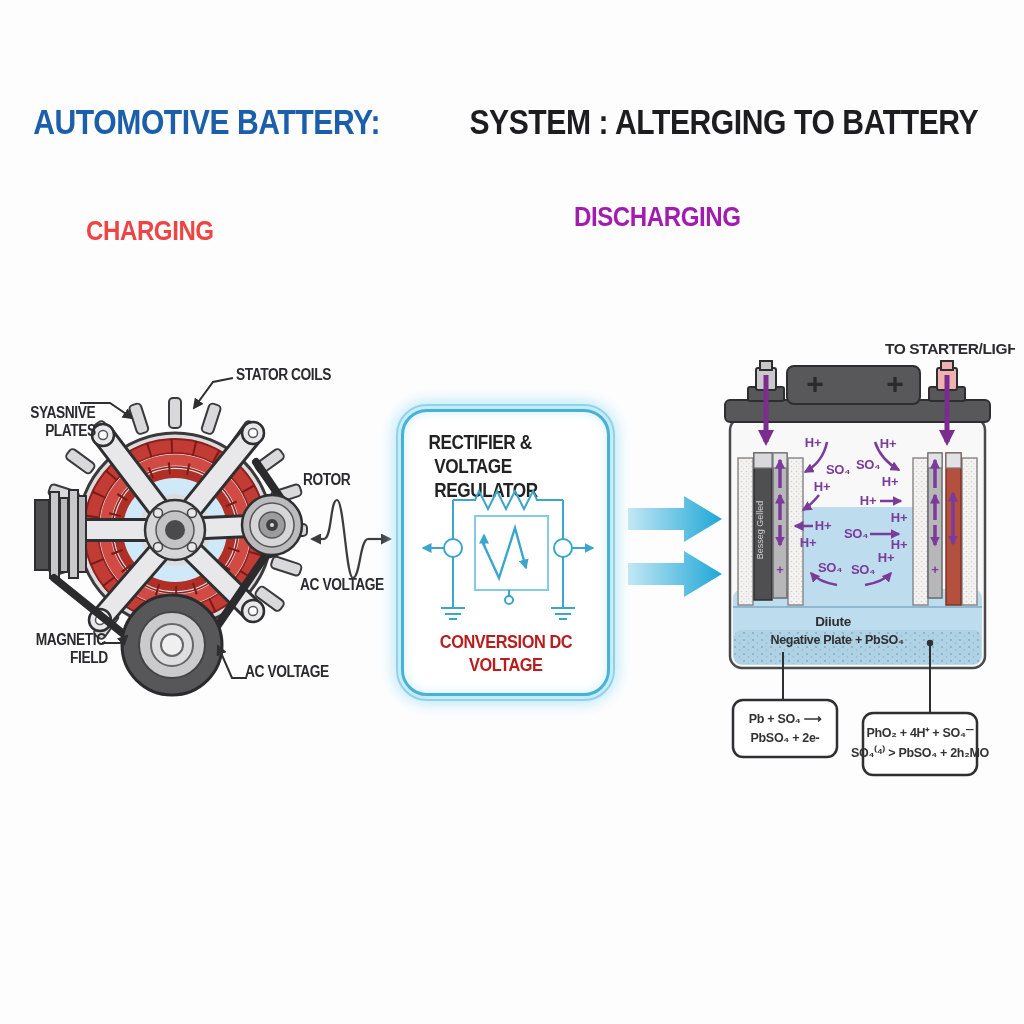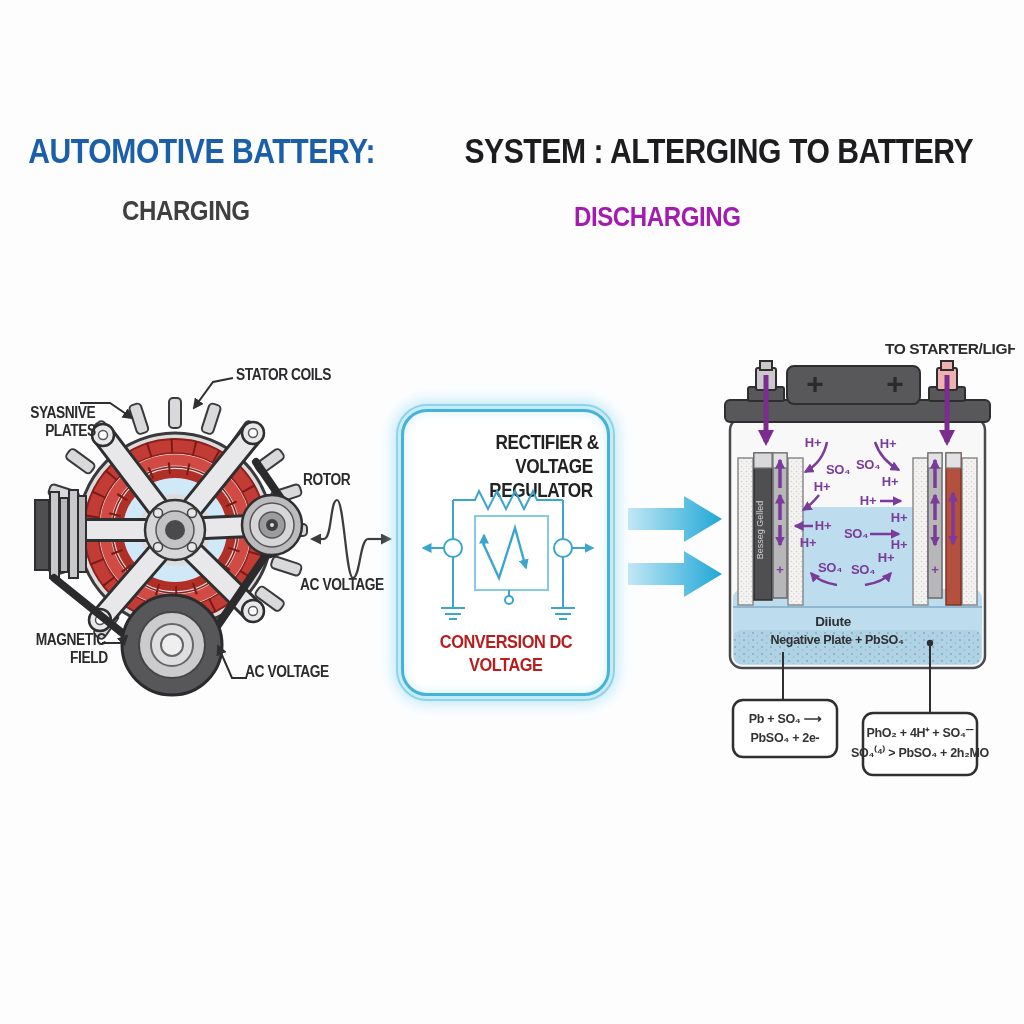--- a/index.html
+++ b/index.html
@@ -1,33 +1,33 @@
 <!DOCTYPE html>
 <html><head>
 <meta charset="utf-8">
 <style>
   html,body{margin:0;padding:0;background:#ffffff;font-family:"Liberation Sans",sans-serif;}
   #canvas{position:relative;width:1024px;height:1024px;background:#fdfdfe;overflow:hidden;}
   .cond{display:inline-block;transform:scaleX(.86);transform-origin:center;letter-spacing:-.5px;}
   .condL{display:inline-block;transform:scaleX(.86);transform-origin:left center;letter-spacing:-.5px;}
   .abs{position:absolute;}
-  #title{top:102px;left:0;width:1024px;text-align:left;font-size:35px;font-weight:700;white-space:nowrap;margin-top:29px;}
+  #title{top:102px;left:0;width:1024px;text-align:center;font-size:35px;font-weight:700;white-space:nowrap;}
   #title .t1{color:#1b5ea9;}
   #title .t2{color:#1d1d1f;}
   .section-label{font-size:28px;font-weight:700;white-space:nowrap;}
-  #charging{top:195px;left:86px;color:#404040;margin-left:36px;}
+  #charging{top:215px;left:86px;color:#ef4444;}
   #discharging{top:201px;left:574px;color:#a21caf;}
   .dlabel{font-size:16px;font-weight:700;color:#2b2b2d;white-space:nowrap;line-height:1.15;}
   .dlabel.ctr{text-align:right;}
   
   #rectifier{left:401px;top:409px;width:203px;height:281px;background:#ffffff;
     border:3px solid #45b2d6;border-radius:26px;
     outline:2px solid #8fd3ea;outline-offset:3px;
     box-shadow:0 0 16px 6px #aee4f5, inset 0 0 10px 2px #dff4fb;}
-  .rect-title{position:absolute;top:18px;left:0;width:100%;text-align:right;
+  .rect-title{position:absolute;top:18px;left:16px;width:100%;text-align:left;
     font-size:20px;font-weight:700;color:#222;line-height:1.2;}
   .rect-caption{position:absolute;bottom:16px;left:0;width:100%;text-align:center;
     font-size:19px;font-weight:700;color:#b91c1c;line-height:1.2;}
   svg text{font-family:"Liberation Sans",sans-serif;}
   .ion{font-size:13px;font-weight:700;fill:#7a3b9a;letter-spacing:-.3px;}
   .eqt{font-size:12.5px;font-weight:700;fill:#333;letter-spacing:-.3px;}
 </style>
 </head>
 <body>
 

